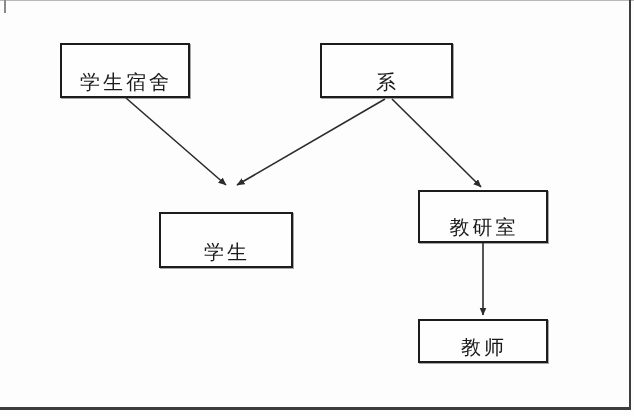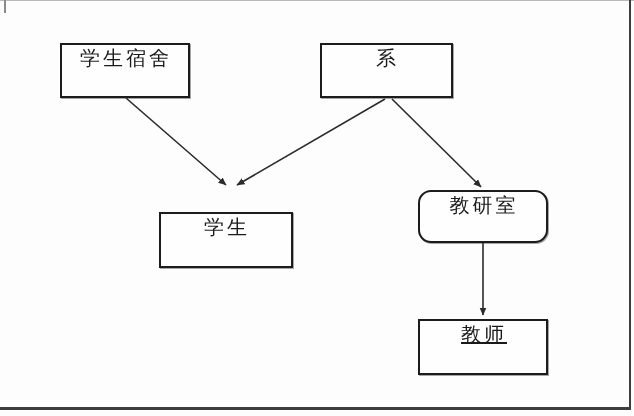--- a/index.html
+++ b/index.html
@@ -14,30 +14,30 @@
   .frame-top{position:absolute;left:0;top:0;width:634px;height:1px;background:#b9b9b9;}
   .frame-right{position:absolute;left:629px;top:0;width:2px;height:409px;background:#3d3d3d;}
   .frame-bottom{position:absolute;left:0;top:407px;width:631px;height:3px;background:#3d3d3d;}
   .frame-left-tick{position:absolute;left:4px;top:0;width:2px;height:13px;background:#8a8a8a;}
   
   .node{
     position:absolute;
     box-sizing:border-box;
     border:2px solid #1c1c1c;
     background:#fefefe;
-    display:flex;align-items:flex-start;justify-content:center;
+    display:flex;align-items:flex-end;justify-content:center;
     font-size:20px;color:#1a1a1a;letter-spacing:3px;
     box-shadow:1px 1px 0 rgba(60,60,60,.45);
   }
   .node span{transform:translateX(1px);} 
   #node-dorm      {left:60px; top:43px; width:130px;height:55px;}
   #node-dept      {left:320px;top:43px; width:133px;height:55px;}
   #node-student   {left:159px;top:188px;width:134px;height:56px;margin-top:24px;}
-  #node-research  {left:418px;top:190px;width:130px;height:53px;border-radius:13px;}
-  #node-teacher   {left:418px;top:319px;width:130px;height:56px;text-decoration:underline;}
+  #node-research  {left:418px;top:190px;width:130px;height:53px;}
+  #node-teacher   {left:418px;top:319px;width:130px;height:44px;}
   .edges{position:absolute;left:0;top:0;width:634px;height:416px;pointer-events:none;}
 </style>
 </head>
 <body>
 
 <div class="stage">
 
   <div class="frame-top"></div>
   <div class="frame-right"></div>
   <div class="frame-bottom"></div>

